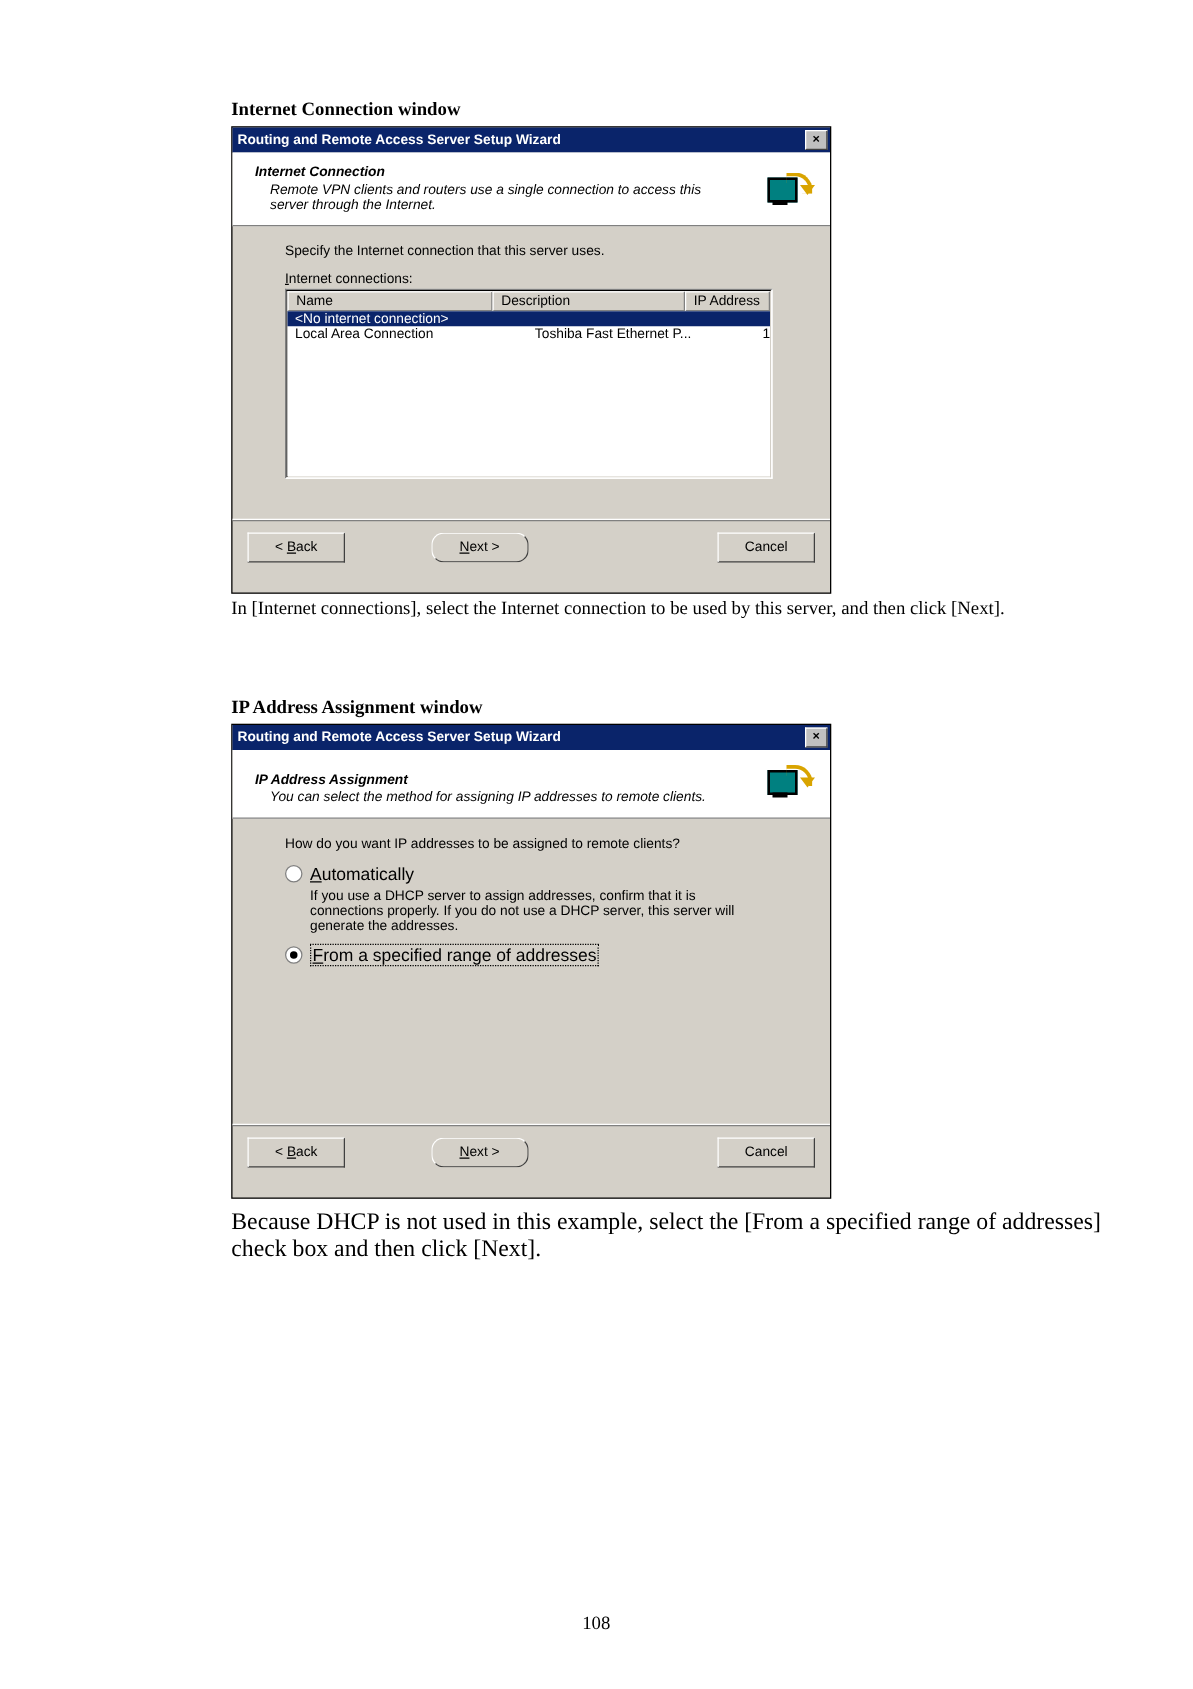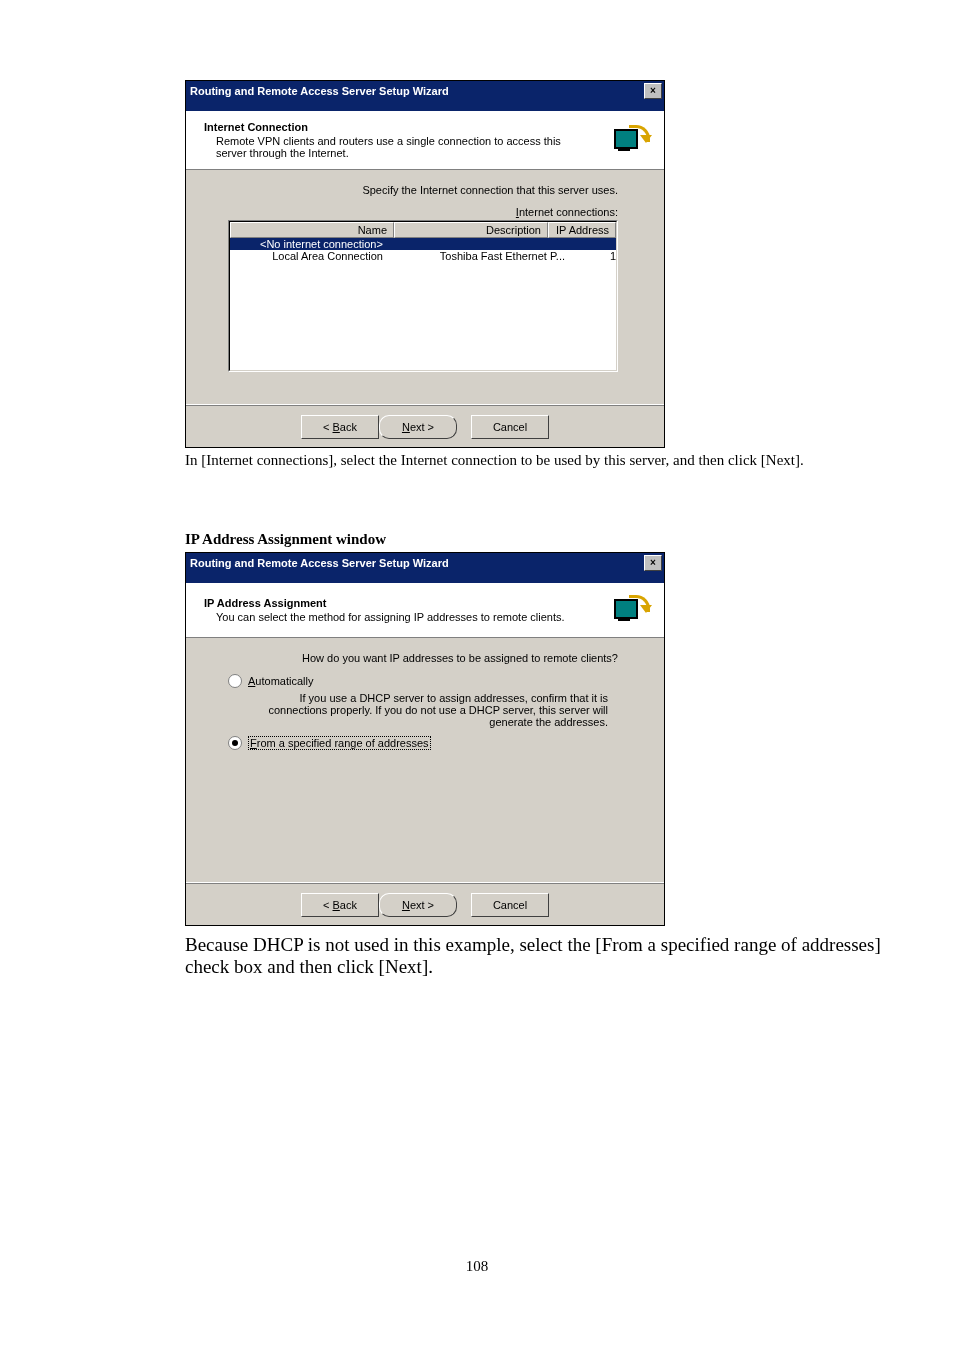--- a/index.html
+++ b/index.html
@@ -39,38 +39,39 @@
     font-family: Tahoma, Arial, sans-serif;
     font-size: 11px;
   }
   .titlebar {
     background: #0a246a;
     color: #fff;
     font-weight: bold;
     display: flex;
     align-items: center;
     justify-content: space-between;
-    padding: 2px 2px 12px 4px;
+    padding: 2px 2px 2px 4px;
     font-size: 11px;
   }
   .titlebar-text { white-space: nowrap; overflow: hidden; }
   .close-btn {
     width: 16px; height: 14px;
     background: #c0c0c0;
     border: 1px solid #fff;
     border-right-color: #404040; border-bottom-color: #404040;
     color: #000; font-weight: bold; font-size: 10px;
     display: flex; align-items: center; justify-content: center;
     line-height: 1;
   }
   .header-band {
     background: #fff;
     padding: 10px 14px 10px 18px;
-    display: flex; align-items: center;
+    display: flex; align-items: flex-end;
     border-bottom: 1px solid #808080;
+    font-style: italic;
   }
   .header-text { flex: 1; }
   .header-title { font-weight: bold; font-size: 11px; }
   .header-sub { font-size: 11px; margin: 2px 0 0 12px; max-width: 360px; }
   .wizard-icon {
     width: 38px; height: 34px; margin-left: 8px; position: relative;
     background: #fff;
   }
   .monitor {
     position:absolute; left:2px; top:6px; width:20px; height:16px;
@@ -83,21 +84,20 @@
     border-top-right-radius:14px;
   }
   .arrow-head {
     position:absolute; right:-2px; top:12px; width:0; height:0;
     border-left:6px solid transparent; border-right:6px solid transparent;
     border-top:8px solid #d9a400;
   }
   .body-area {
     padding: 14px 46px 10px 42px;
     min-height: 210px;
-    text-align: right;
   }
   .body-area-tall { min-height: 220px; }
   .instr { margin-bottom: 10px; }
   .label-under { margin-bottom: 2px; }
   .listview {
     border: 1px solid #808080;
     border-right-color:#fff; border-bottom-color:#fff;
     background: #fff;
     height: 150px;
     overflow: hidden;
@@ -115,43 +115,43 @@
     padding: 1px 6px; font-size:11px;
   }
   .col-name { width: 150px; }
   .col-desc { width: 140px; }
   .col-ip   { flex:1; }
   .lv-rows { flex:1; background:#fff; }
   .lv-row { display:flex; font-size:11px;gap:33px; }
   .lv-cell { padding: 0 6px; white-space:nowrap; overflow:hidden; }
   .row-selected { background:#0a246a; color:#fff; }
   .button-row {
-    display:flex; justify-content:center; gap:0;
-    padding: 10px 12px 8px 12px;
+    display:flex; justify-content:space-between; gap:0;
+    padding: 10px 12px 24px 12px;
     border-top: 1px solid #fff;
     position: relative;
   }
   .button-row::before {
     content:""; position:absolute; left:0; right:0; top:0;
     border-top:1px solid #808080;
   }
   .win-btn {
     width: 76px; height: 22px;
     background:#d4d0c8;
     border:1px solid #fff;
     border-right-color:#404040; border-bottom-color:#404040;
     font-family: Tahoma, Arial, sans-serif; font-size:11px;
     display:flex; align-items:center; justify-content:center;
   }
   .win-btn + .win-btn { margin-left: 6px; }
   .win-btn.adj { margin-left: 0; border-radius: 10px; }
   .btn-gap { width: 14px; }
   .radio-row {
     display:flex; align-items:center; gap:6px; margin: 4px 0;
-    font-size:11px;
+    font-size:14px;
   }
   .radio {
     width:12px; height:12px; border:1px solid #808080; border-radius:50%;
     background:#fff; display:inline-flex; align-items:center; justify-content:center;
   }
   .radio .dot { width:6px; height:6px; background:#000; border-radius:50%; display:none; }
   .radio.checked .dot { display:block; }
   .radio-label.focus { border:1px dotted #000; padding:0 1px; }
   .radio-desc {
     font-size:11px; margin: 2px 0 8px 20px; max-width: 360px;
@@ -163,20 +163,21 @@
     margin-top: 280px;
     font-family: "Times New Roman", Times, serif;
   }
   .und { text-decoration: underline; }
 </style>
 </head>
 <body>
 
 <div class="page">
 
+  <div class="section-title">Internet Connection window</div>
 
   <div class="dialog">
     <div class="titlebar">
       <span class="titlebar-text">Routing and Remote Access Server Setup Wizard</span>
       <span class="close-btn">×</span>
     </div>
     <div class="header-band">
       <div class="header-text">
         <div class="header-title">Internet Connection</div>
         <div class="header-sub">Remote VPN clients and routers use a single connection to access this server through the Internet.</div>

